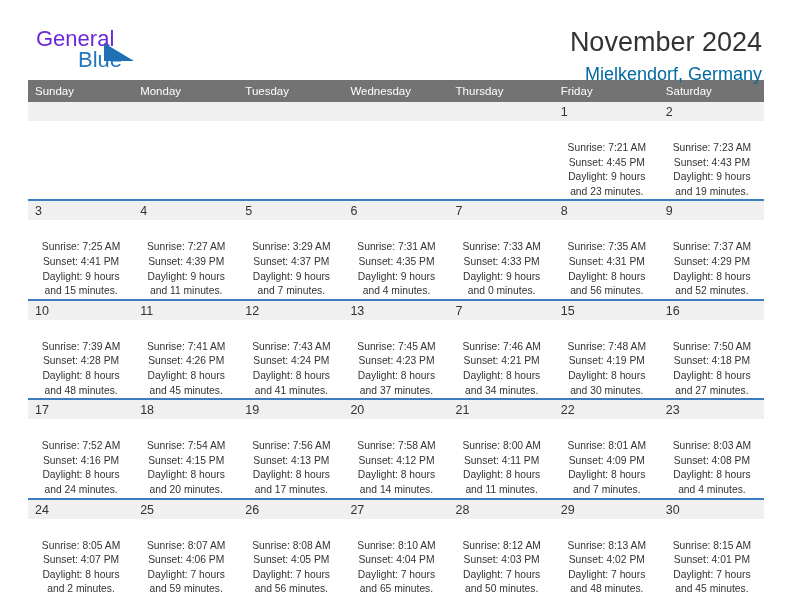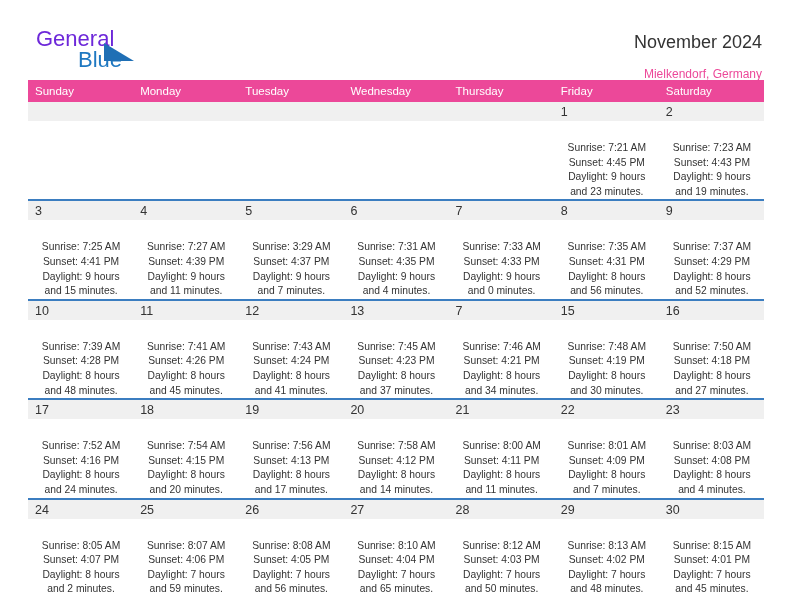--- a/index.html
+++ b/index.html
@@ -60,42 +60,42 @@
     width: 0;
     height: 0;
     border-left: 30px solid #1f6fb5;
     border-top: 18px solid transparent;
   }
   .title-block {
     text-align: right;
     padding-right: 2px;
   }
   .month-title {
-    font-size: 18px;
+    font-size: 27px;
     color: #333333;
     line-height: 32px;
     font-weight: normal;
     margin: 0;
   }
   .location {
-    font-size: 12px;
-    color: #ec4899;
+    font-size: 18px;
+    color: #0369a1;
     line-height: 20px;
     margin: 6px 0 0 0;
   }
 
   
   .calendar {
     width: 736px;
     border-collapse: collapse;
     table-layout: fixed;
     margin-top: 6px;
   }
   .calendar th {
-    background: #ec4899;
+    background: #737373;
     color: #ffffff;
     font-size: 11.5px;
     font-weight: normal;
     text-align: left;
     padding: 5px 0 5px 7px;
     height: 20px;
     box-sizing: border-box;
   }
   .calendar td {
     vertical-align: top;

